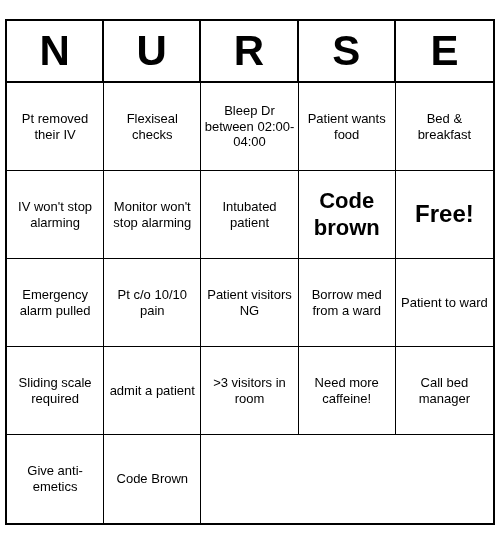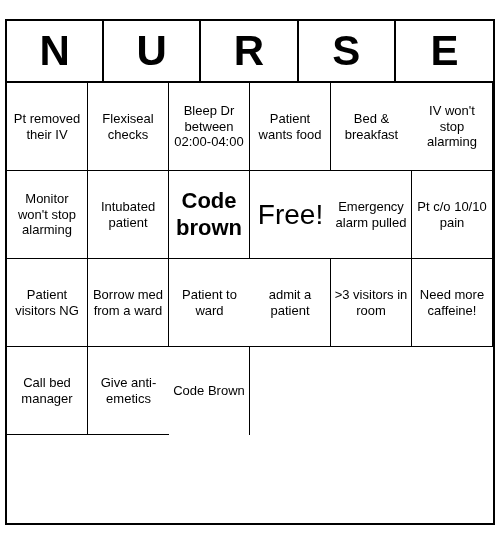--- a/index.html
+++ b/index.html
@@ -26,21 +26,21 @@
       font-size: 42px;
       font-weight: bold;
       padding: 6px 0;
       border-right: 2px solid #000;
     }
     .header-cell:last-child {
       border-right: none;
     }
     .bingo-grid {
       display: grid;
-      grid-template-columns: repeat(6, 1fr);
+      grid-template-columns: repeat(5, 1fr);
       grid-template-rows: repeat(5, 1fr);
     }
     .bingo-cell {
       border-right: 1.5px solid #000;
       border-bottom: 1.5px solid #000;
       min-height: 88px;
       display: flex;
       align-items: center;
       justify-content: center;
       text-align: center;
@@ -52,22 +52,22 @@
       border-right: none;
     }
     .bingo-cell:nth-child(n+21) {
       border-bottom: none;
     }
     .bingo-cell.large-text {
       font-size: 22px;
       font-weight: bold;
     }
     .bingo-cell.free-cell {
-      font-size: 28px;
-      font-weight: normal;
+      font-size: 24px;
+      font-weight: bold;
     }
   </style>
 </head>
 <body>
 
 <div class="bingo-card">
   <div class="bingo-header">
   <div class="header-cell">N</div>
       <div class="header-cell">U</div>
       <div class="header-cell">R</div>
@@ -83,20 +83,21 @@
       <div class="bingo-cell">IV won't stop alarming</div>
       <div class="bingo-cell">Monitor won't stop alarming</div>
       <div class="bingo-cell">Intubated patient</div>
       <div class="bingo-cell large-text">Code brown</div>
       <div class="bingo-cell free-cell">Free!</div>
       <div class="bingo-cell">Emergency alarm pulled</div>
       <div class="bingo-cell">Pt c/o 10/10 pain</div>
       <div class="bingo-cell">Patient visitors NG</div>
       <div class="bingo-cell">Borrow med from a ward</div>
       <div class="bingo-cell">Patient to ward</div>
+      <div class="bingo-cell">Sliding scale required</div>
       <div class="bingo-cell">admit a patient</div>
       <div class="bingo-cell">&gt;3 visitors in room</div>
       <div class="bingo-cell">Need more caffeine!</div>
       <div class="bingo-cell">Call bed manager</div>
       <div class="bingo-cell">Give anti-emetics</div>
       <div class="bingo-cell">Code Brown</div>
     </div>
 </div>
 
 </body></html>

